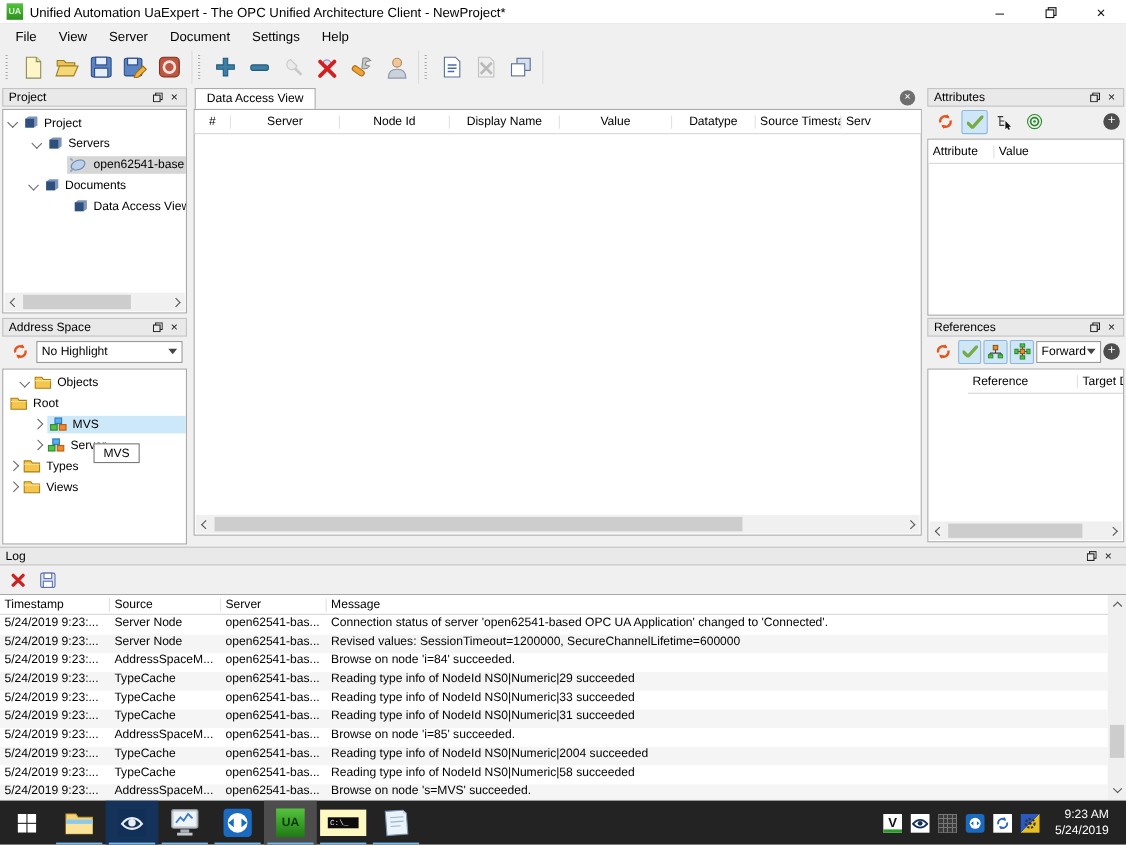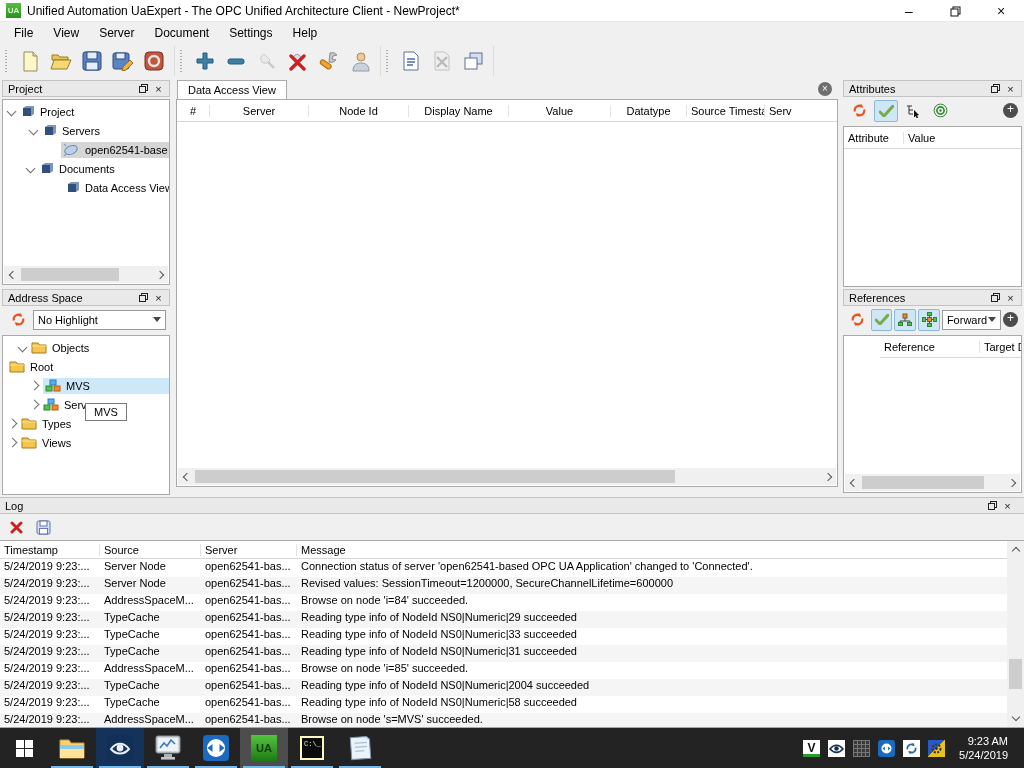--- a/index.html
+++ b/index.html
@@ -670,21 +670,21 @@
       <svg width="26" height="26">
           <rect width="26" height="26" rx="4" fill="#1a6ac0"></rect>
           <circle cx="13" cy="13" r="9" fill="#fff"></circle>
           <path d="M4.5 13l5-4v8zM21.5 13l-5-4v8z" fill="#1a6ac0"></path>
         </svg>
     </div>
     <div class="tslot running active">
       <div style="width:26px;height:26px;background:linear-gradient(#55c33e,#1f7a14);display:flex;align-items:center;justify-content:center;color:#0c3a08;font-weight:bold;font-size:11px;">UA</div>
     </div>
     <div class="tslot running">
-      <div style="width:24px;height:24px;background:#0c0c0c;border:2px solid #fef9c3;color:#e8e8e8;font-family:'Liberation Mono',monospace;font-size:7px;padding:2px;">C:\_</div>
+      <div style="width:42px;height:24px;background:#0c0c0c;border:7px solid #fef9c3;color:#e8e8e8;font-family:'Liberation Mono',monospace;font-size:7px;padding:2px;">C:\_</div>
     </div>
     <div class="tslot running">
       <svg width="24" height="26">
           <path d="M3 2h16l3 3v19H3z" fill="#eaf2fa" stroke="#7a93ab" transform="rotate(-4 12 13)"></path>
           <path d="M7 8h12M7 12h12M7 16h9" stroke="#9ab4cc" transform="rotate(-4 12 13)"></path>
           <path d="M19 2l3 3h-3z" fill="#c0d4e6" transform="rotate(-4 12 13)"></path>
         </svg>
     </div>
 
     <div class="tray">

